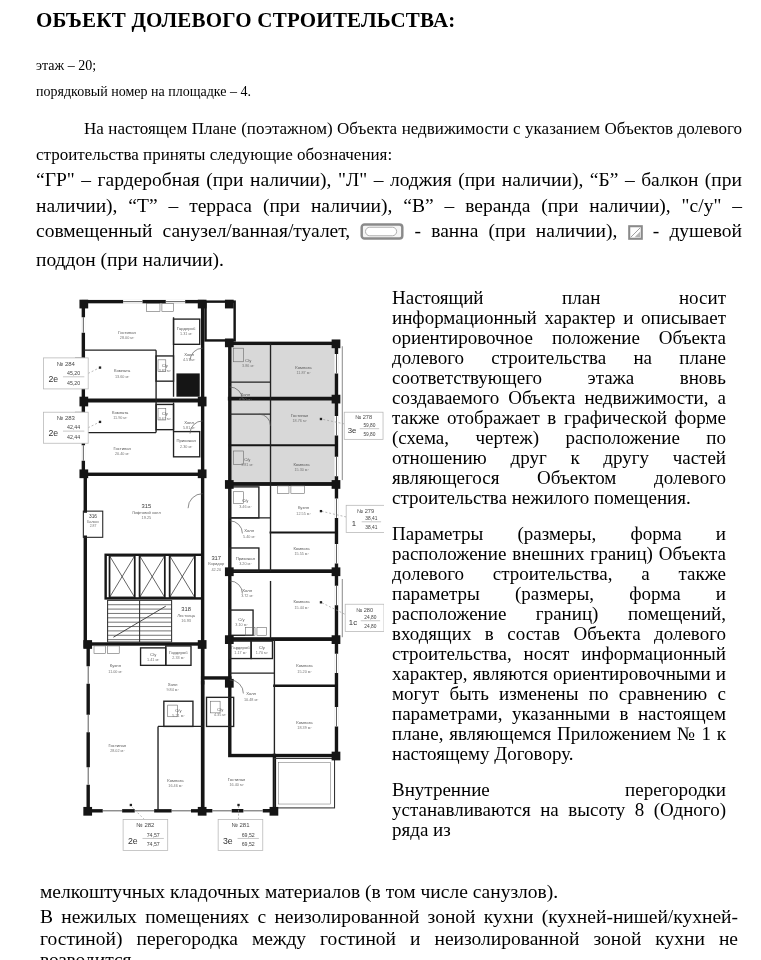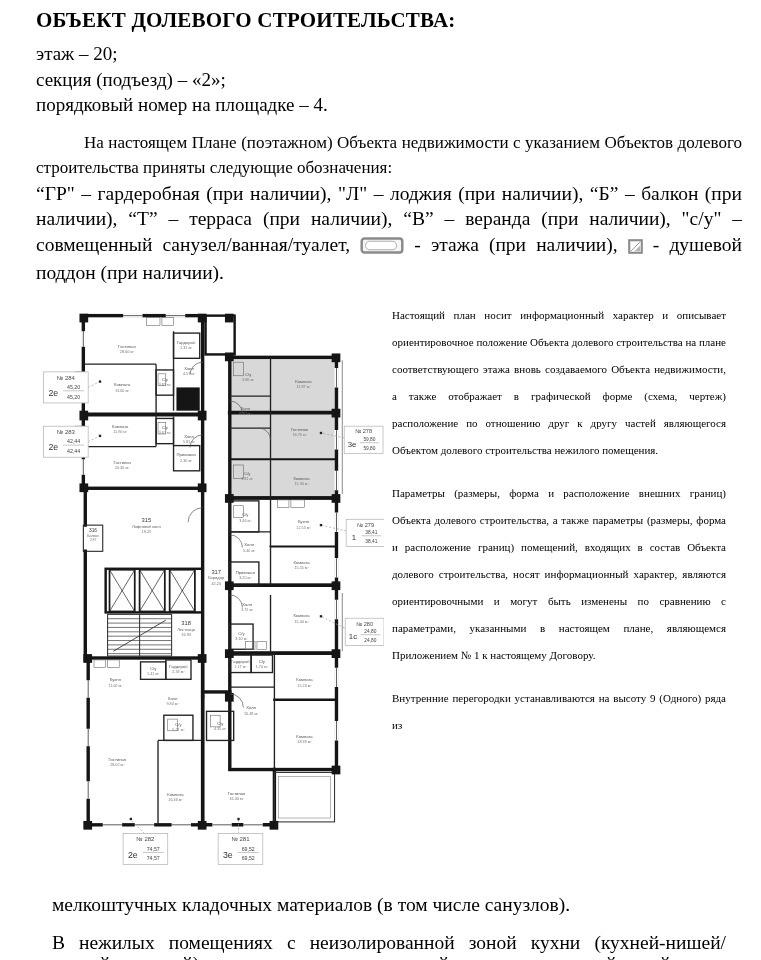--- a/index.html
+++ b/index.html
@@ -1,60 +1,59 @@
 <!DOCTYPE html>
 <html><head>
 <meta charset="utf-8">
 <style>
   html,body{margin:0;padding:0;width:761px;height:960px;overflow:hidden;background:#fff;}
   body{font-family:"Liberation Serif",serif;color:#000;}
   .page{padding:6px 19px 0 36px;}
-  .title{font-size:21px;font-weight:bold;margin:2px 0 8px 0;letter-spacing:.2px;}
-  .hline{font-size:19px;line-height:25.5px;}
+  .title{font-size:21px;font-weight:bold;margin:2px 0 20px 0;letter-spacing:.2px;}
+  .hline{font-size:14px;line-height:25.5px;}
   .intro{margin:12px 0 0 0;font-size:17px;line-height:25.5px;text-align:justify;}
   .intro.first{text-indent:48px;}
   .legend{margin:0;font-size:19.5px;line-height:25.5px;text-align:justify;}
   .icon{display:inline-block;vertical-align:-3px;}
   .flow{margin-top:3px;}
   .flow:after{content:"";display:block;clear:both;}
   .plan-wrap{float:left;width:354px;margin:2px 8px 0 -6px;text-align:center;}
-  .col-p{margin:16px;font-size:11px;line-height:27px;text-align:justify;}
-  .full-p{clear:left;margin:16px;font-size:19.5px;line-height:21.5px;text-align:justify;}
+  .col-p{margin:16px;font-size:19px;line-height:20px;text-align:justify;}
+  .full-p{clear:left;margin:4px;font-size:19.5px;line-height:21.5px;text-align:justify;}
   
   .plan text{font-family:"Liberation Sans",sans-serif;text-anchor:middle;}
   .rn{font-size:4.3px;fill:#555;}
   .ra{font-size:3.9px;fill:#777;}
   .cno{font-size:6px;fill:#3a3a3a;}
   .csub{font-size:4.2px;fill:#666;}
   .carea{font-size:4px;fill:#777;}
   .ubox rect{fill:#fff;stroke:#b8b8b8;stroke-width:.8;}
   .uid{font-size:6.2px;fill:#4a4a4a;}
   .utype{font-size:9px;fill:#333;}
   .uarea{font-size:5.4px;fill:#444;}
   .frac{stroke:#8a8a8a;stroke-width:.5;}
 </style>
 </head>
 <body>
 
 <div class="page">
 
   <div class="title">ОБЪЕКТ ДОЛЕВОГО СТРОИТЕЛЬСТВА:</div>
   <div class="hline">этаж – 20;</div>
-  <div class="hline">секция (подъезд) – «2»;</div>
   <div class="hline">порядковый номер на площадке – 4.</div>
 
   <p class="intro first">На настоящем Плане (поэтажном) Объекта недвижимости с указанием Объектов долевого строительства приняты следующие обозначения:</p>
 
   <p class="legend">
     <span>“ГР" – гардеробная (при наличии), "Л" – лоджия (при наличии), “Б” – балкон (при наличии), “Т” – терраса (при наличии), “В” – веранда (при наличии), "с/у" – совмещенный санузел/ванная/туалет,</span>
     <span class="icon"><svg width="44" height="17" viewBox="0 0 46 18">
           <rect x="1.5" y="1.5" width="43" height="15" rx="3" fill="#f5f5f5" stroke="#8a8a8a" stroke-width="2.6"></rect>
           <rect x="5.5" y="4.5" width="33" height="9" rx="4.5" fill="#fff" stroke="#ababab" stroke-width="1"></rect>
         </svg></span>
-    <span>- этажа (при наличии),</span>
+    <span>- ванна (при наличии),</span>
     <span class="icon"><svg width="15" height="15" viewBox="0 0 16 16">
           <rect x="1.3" y="1.3" width="13.4" height="13.4" fill="#fdfdfd" stroke="#8a8a8a" stroke-width="2.2"></rect>
           <path d="M3,13 L13,3" stroke="#9a9a9a" stroke-width="1"></path>
           <path d="M7,13 L13,7 L13,13 Z" fill="#b5b5b5"></path>
         </svg></span>
     <span>- душевой поддон (при наличии).</span>
   </p>
 
   <div class="flow">
 
@@ -368,19 +367,19 @@
           <text class="utype" x="333" y="345" style="font-size:8px">1с</text>
           <path class="frac" d="M341,341 H361"></path>
           <text class="uarea" x="351" y="339" style="font-size:5px">24,80</text>
           <text class="uarea" x="351" y="348.5" style="font-size:5px">24,80</text>
         </g>
       </svg>
     </div>
 
     <p class="col-p">Настоящий план носит информационный характер и описывает ориентировочное положение Объекта долевого строительства на плане соответствующего этажа вновь создаваемого Объекта недвижимости, а также отображает в графической форме (схема, чертеж) расположение по отношению друг к другу частей являющегося Объектом долевого строительства нежилого помещения.</p>
     <p class="col-p">Параметры (размеры, форма и расположение внешних границ) Объекта долевого строительства, а также параметры (размеры, форма и расположение границ) помещений, входящих в состав Объекта долевого строительства, носят информационный характер, являются ориентировочными и могут быть изменены по сравнению с параметрами, указанными в настоящем плане, являющемся Приложением № 1 к настоящему Договору.</p>
-    <p class="col-p">Внутренние перегородки устанавливаются на высоту 9 (Одного) ряда из</p>
+    <p class="col-p">Внутренние перегородки устанавливаются на высоту 8 (Одного) ряда из</p>
 
     <p class="full-p">мелкоштучных кладочных материалов (в том числе санузлов).</p>
     <p class="full-p">В нежилых помещениях с неизолированной зоной кухни (кухней-нишей/кухней-гостиной) перегородка между гостиной и неизолированной зоной кухни не возводится.</p>
   </div>
 
 </div>
 
 </body></html>

